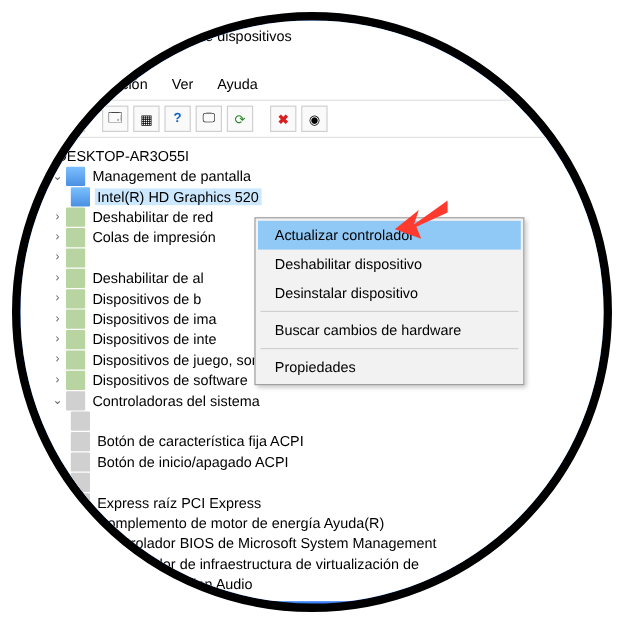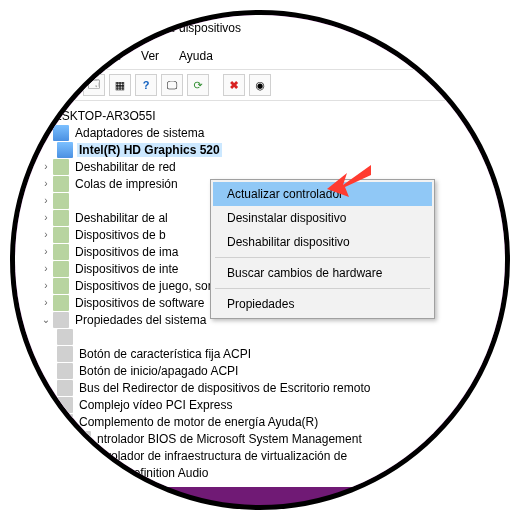--- a/index.html
+++ b/index.html
@@ -10,45 +10,45 @@
     font-family: "Segoe UI", Tahoma, sans-serif;
     font-size: 12px;
     background: #fff;
     position: relative;
     overflow: hidden;
   }
   .circle-mask {
     position: absolute;
     top: 10px; left: 10px;
     width: 500px; height: 500px;
-    border: 5px solid #000000;
+    border: 7px solid #000000;
     border-radius: 50%;
     overflow: hidden;
-    background: #701a75;
+    background: #3b82f6;
   }
   .window {
     position: absolute;
     top: 0; left: 0;
     width: 520px;
     background: #fff;
   }
   .titlebar {
     height: 30px;
     padding: 6px 0 0 140px;
     font-size: 12px;
     color: #000;
   }
   .menubar {
     padding: 2px 8px 4px 8px;
     display: flex;
     gap: 16px;
     font-size: 12px;
     border-bottom: 1px solid #e0e0e0;
   }
-  .menubar span { padding: 2px 2px; }
+  .menubar span { padding: 2px 2px; margin-top: 12px; }
   .toolbar {
     padding: 4px 6px;
     border-bottom: 1px solid #e0e0e0;
     display: flex;
     gap: 4px;
     align-items: center;
   }
   .tbtn {
     width: 22px; height: 22px;
     border: 1px solid #d0d0d0;
@@ -78,21 +78,21 @@
     margin-right: 4px;
     display: inline-flex;
     align-items: center;
     justify-content: center;
     font-size: 11px;
   }
   .dev-display { background: linear-gradient(#7cc0ff,#4a90e2); border-radius:1px; }
   .dev-generic { background: #b8d4a0; border-radius:1px; }
   .dev-pc      { background: #d0d0d0; border-radius:1px; }
   .lbl { padding: 0 2px; }
-  .selected .lbl { background: #cce8ff; font-weight: bold; }
+  .selected .lbl { background: #cce8ff; }
   .ind0 { padding-left: 4px; }
   .ind1 { padding-left: 20px; }
   .ind2 { padding-left: 38px; }
   .ind3 { padding-left: 56px; }
 
   .ctxmenu {
     position: absolute;
     top: 164px;
     left: 195px;
     width: 225px;
@@ -155,21 +155,21 @@
     <div class="tree">
 
       <div class="row ind0">
         <span class="icon dev-pc"></span>
         <span class="lbl">DESKTOP-AR3O55I</span>
       </div>
 
       <div class="row ind1">
         <span class="toggle">⌄</span>
         <span class="icon dev-display"></span>
-        <span class="lbl">Adaptadores de sistema</span>
+        <span class="lbl">Management de pantalla</span>
       </div>
 
       <div class="row ind2 selected">
         <span class="icon dev-display"></span>
         <span class="lbl">Intel(R) HD Graphics 520</span>
       </div>
 
       <div class="row ind1">
         <span class="toggle">›</span>
         <span class="icon dev-generic"></span>
@@ -210,41 +210,40 @@
         <span class="lbl">Dispositivos de juego, sonido y vídeo</span>
       </div>
       <div class="row ind1">
         <span class="toggle">›</span>
         <span class="icon dev-generic"></span>
         <span class="lbl">Dispositivos de software</span>
       </div>
       <div class="row ind1">
         <span class="toggle">⌄</span>
         <span class="icon dev-pc"></span>
-        <span class="lbl">Propiedades del sistema</span>
+        <span class="lbl">Controladoras del sistema</span>
       </div>
 
       <div class="row ind2">
         <span class="icon dev-pc"></span>
       </div>
       <div class="row ind2">
         <span class="icon dev-pc"></span>
         <span class="lbl">Botón de característica fija ACPI</span>
       </div>
       <div class="row ind2">
         <span class="icon dev-pc"></span>
         <span class="lbl">Botón de inicio/apagado ACPI</span>
       </div>
       <div class="row ind2">
         <span class="icon dev-pc"></span>
-        <span class="lbl">Bus del Redirector de dispositivos de Escritorio remoto</span>
-      </div>
-      <div class="row ind2">
-        <span class="icon dev-pc"></span>
-        <span class="lbl">Complejo vídeo PCI Express</span>
+      </div>
+      <div class="row ind2">
+        <span class="icon dev-pc"></span>
+        <span class="lbl">Express raíz PCI Express</span>
       </div>
       <div class="row ind2">
         <span class="icon dev-pc"></span>
         <span class="lbl">Complemento de motor de energía Ayuda(R)</span>
       </div>
       <div class="row ind3">
         <span class="icon dev-pc"></span>
         <span class="lbl">ntrolador BIOS de Microsoft System Management</span>
       </div>
       <div class="row ind3">
@@ -254,22 +253,22 @@
       <div class="row ind3">
         <span class="icon dev-pc"></span>
         <span class="lbl">High Definition Audio</span>
       </div>
 
     </div>
   </div>
 
   <div class="ctxmenu">
     <div class="ctxitem hl">Actualizar controlador</div>
+    <div class="ctxitem">Deshabilitar dispositivo</div>
     <div class="ctxitem">Desinstalar dispositivo</div>
-    <div class="ctxitem">Deshabilitar dispositivo</div>
     <div class="ctxsep"></div>
     <div class="ctxitem">Buscar cambios de hardware</div>
     <div class="ctxsep"></div>
     <div class="ctxitem" style="font-weight:normal">Propiedades</div>
   </div>
 
   <svg class="arrow" width="48" height="36">
     <polygon points="46,2 18,22 22,10 2,26 24,34 20,24 46,12" fill="#ff3b30"></polygon>
   </svg>
 

